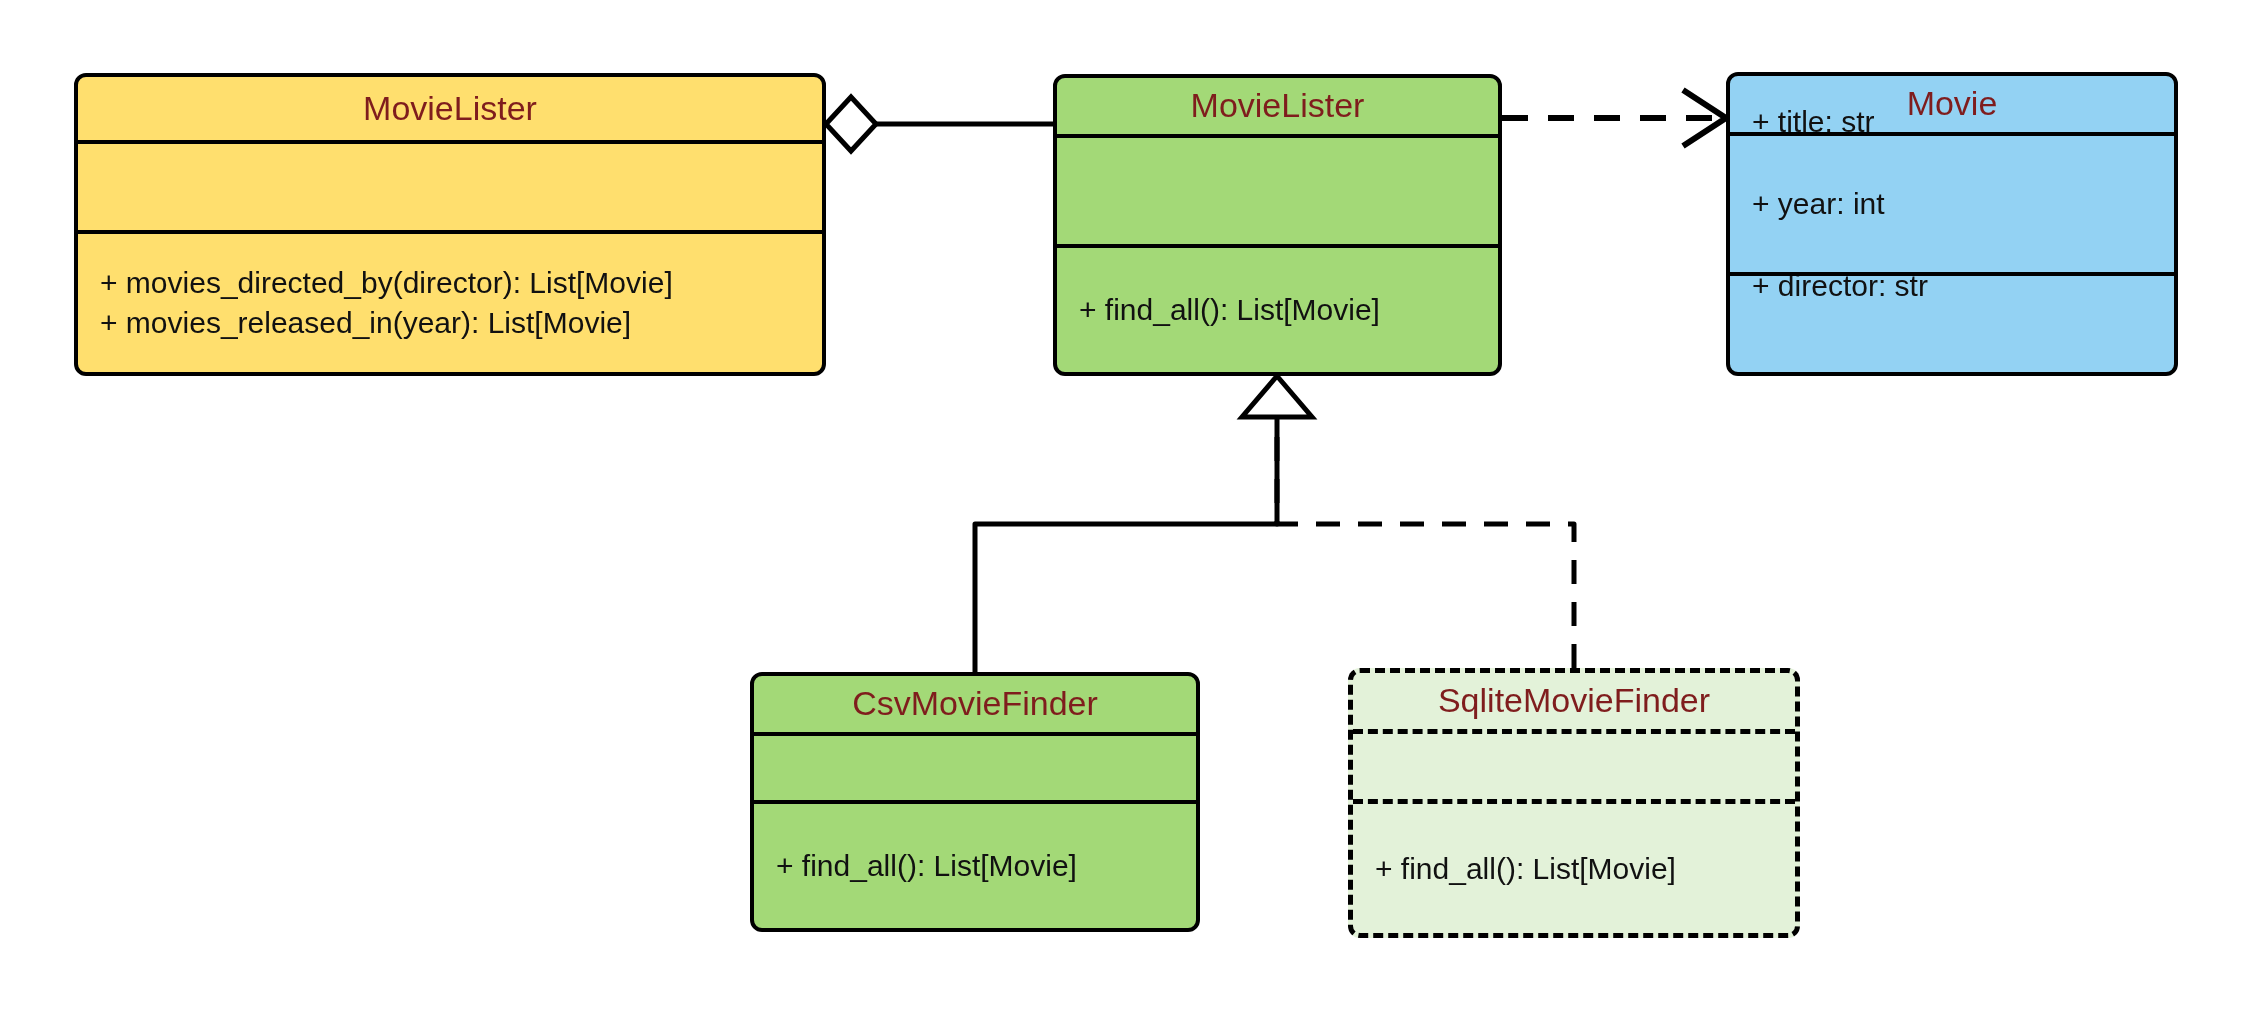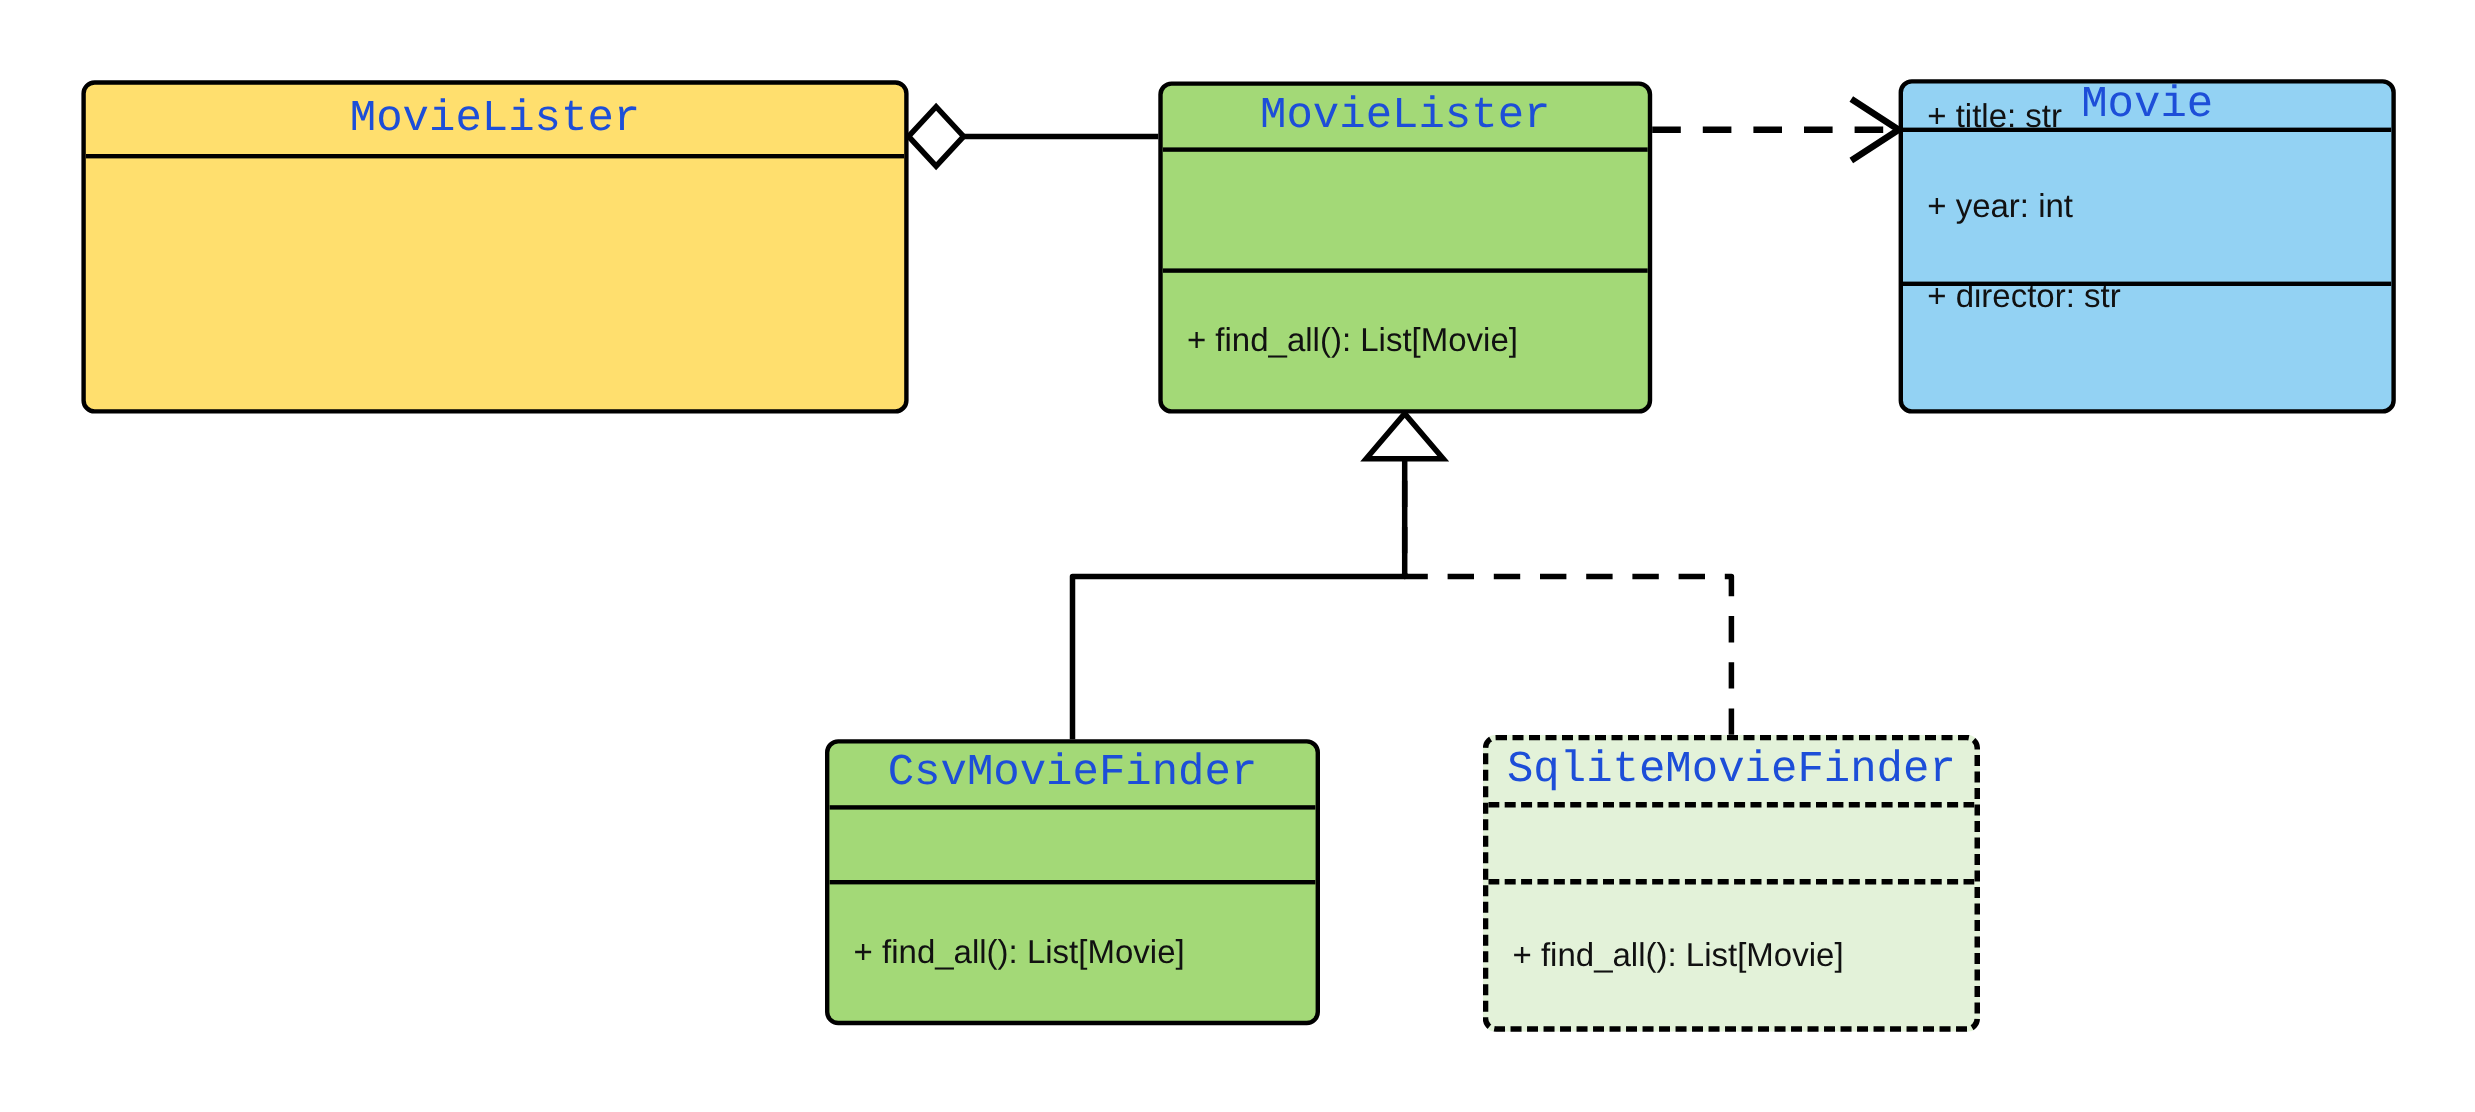--- a/index.html
+++ b/index.html
@@ -46,25 +46,24 @@
     align-items: center;
     justify-content: center;
   }
   .compartment.sep {
     border-top: 4px solid #000000;
   }
   .uml-class.dashed .compartment.sep {
     border-top: 5px dashed #000000;
   }
   .class-title {
-    font-size: 40px;
-    color: #1d4ed8;
+    font-size: 34px;
+    color: #7f1d1d;
     line-height: 1.1;
     white-space: nowrap;
-    font-family: Liberation Mono, monospace;
   }
   .member {
     font-size: 30px;
     color: #111111;
     line-height: 1.33;
     padding-left: 22px;
     white-space: nowrap;
   }
   .members-block {
     display: flex;
@@ -80,21 +79,21 @@
   #class-sqlitemoviefinder{ left: 1348px; top: 668px; width: 452px; height: 270px; }
 
   #class-movielister .c-title { height: 63px; }
   #class-movielister .c-attrs { height: 90px; }
   #class-movielister .c-ops   { flex: 1; }
 
   #class-moviefinder .c-title { height: 56px; }
   #class-moviefinder .c-attrs { height: 110px; }
   #class-moviefinder .c-ops   { flex: 1; }
 
-  #class-movie .c-title { height: 40px; }
+  #class-movie .c-title { height: 56px; }
   #class-movie .c-attrs { height: 140px; gap: 42px; }
   #class-movie .c-ops   { flex: 1; }
 
   #class-csvmoviefinder .c-title { height: 56px; }
   #class-csvmoviefinder .c-attrs { height: 68px; }
   #class-csvmoviefinder .c-ops   { flex: 1; }
 
   #class-sqlitemoviefinder .c-title { height: 56px; }
   #class-sqlitemoviefinder .c-attrs { height: 70px; }
   #class-sqlitemoviefinder .c-ops   { flex: 1; }
@@ -130,20 +129,24 @@
 
     
     <polygon points="1277,376 1312,417 1242,417" fill="#ffffff" stroke="#000000" stroke-width="5" stroke-linejoin="miter"></polygon>
   </svg>
 
   <div class="uml-class" id="class-movielister" style="background:#FFDF6E;">
     <div class="compartment title-comp c-title">
       <div class="class-title">MovieLister</div>
     </div>
     <div class="compartment sep c-attrs members-block"></div>
+    <div class="compartment sep c-ops members-block">
+      <div class="member">+ movies_directed_by(director): List[Movie]</div>
+      <div class="member">+ movies_released_in(year): List[Movie]</div>
+    </div>
   </div>
 
   <div class="uml-class" id="class-moviefinder" style="background:#A3D977;">
     <div class="compartment title-comp c-title">
       <div class="class-title">MovieLister</div>
     </div>
     <div class="compartment sep c-attrs members-block"></div>
     <div class="compartment sep c-ops members-block">
       <div class="member">+ find_all(): List[Movie]</div>
     </div>

